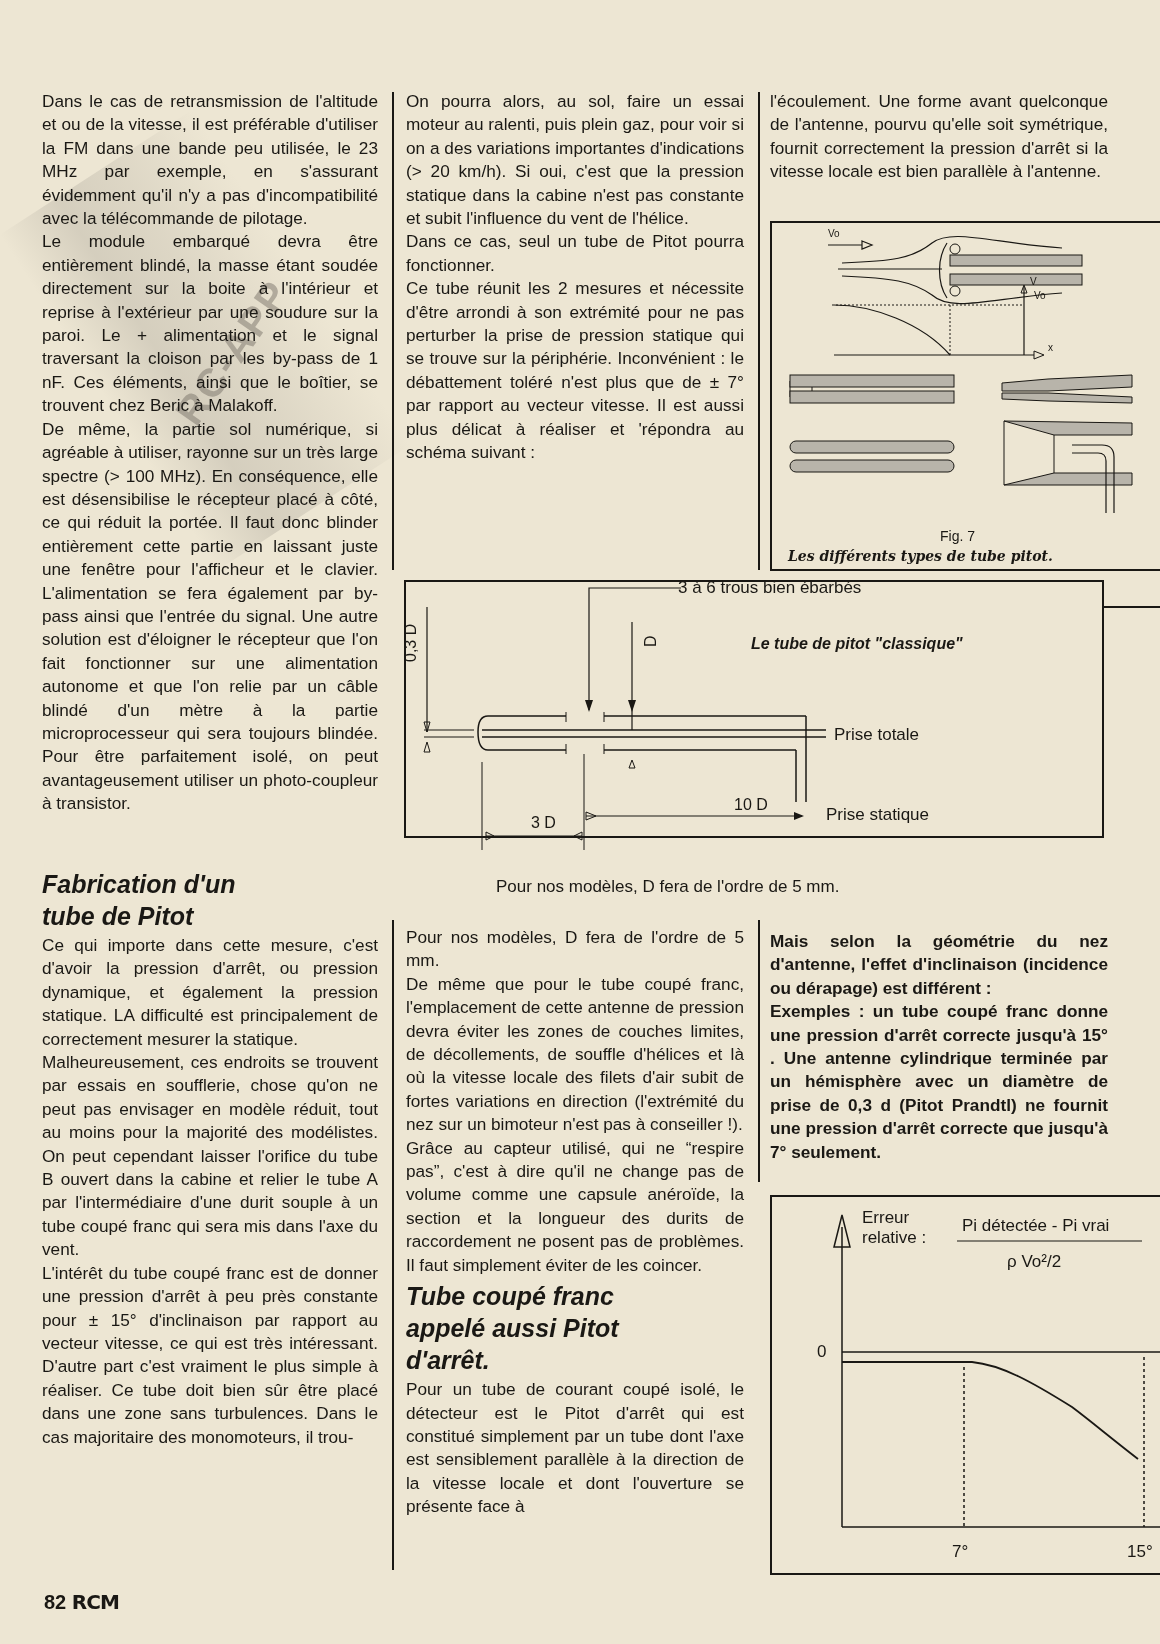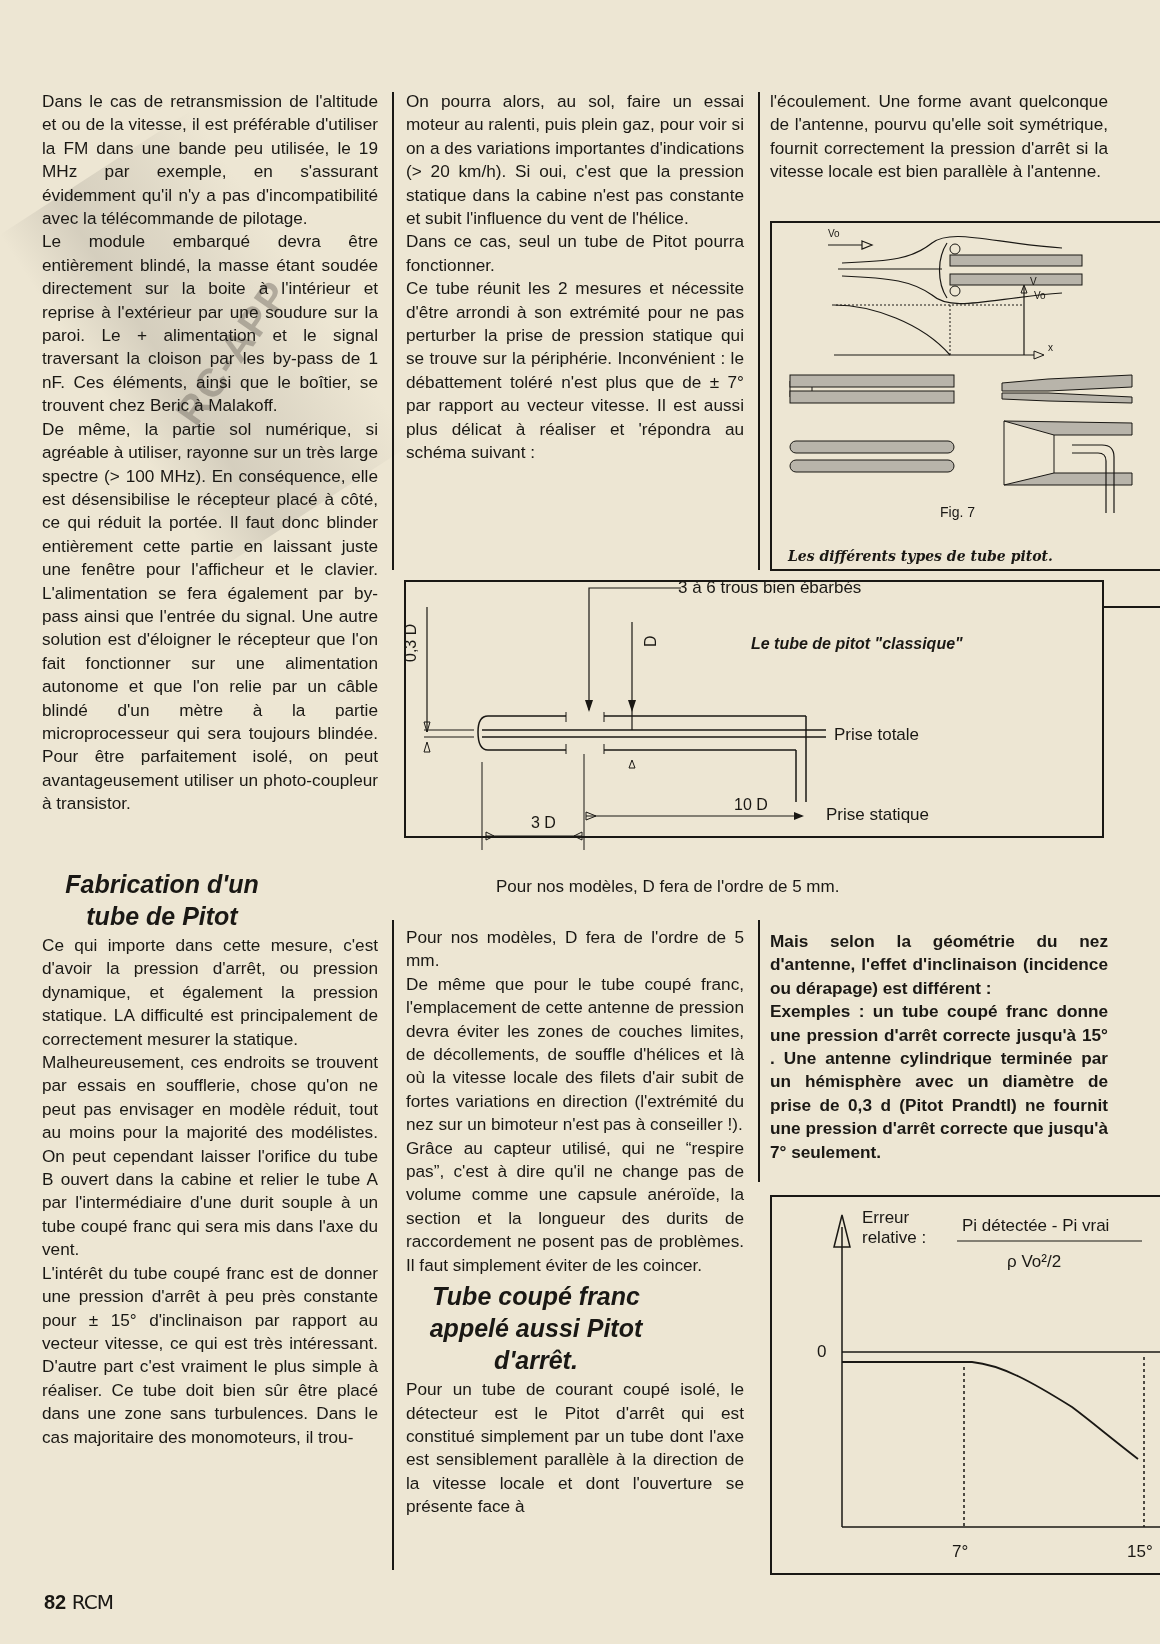--- a/index.html
+++ b/index.html
@@ -10,44 +10,44 @@
     color:#1a1814;
   }
   .col { position:absolute; font-size:17.2px; line-height:23.4px; text-align:justify; }
   .col p { margin:0; }
   .col1 { left:42px; top:90px; width:336px; }
   .col1b { left:42px; top:915px; width:336px; }
   .col2 { left:406px; top:90px; width:338px; }
   .col2b { left:406px; top:926px; width:338px; }
   .col3 { left:770px; top:90px; width:338px; }
   .col3b { left:770px; top:930px; width:338px;font-weight:bold; }
-  .heading { font-style:italic; font-weight:bold; font-size:25px; line-height:32px; text-align:center; margin:0 0 2px 0; }
+  .heading { font-style:italic; font-weight:bold; font-size:25px; line-height:32px; text-align:left; margin:0 0 2px 0; }
   .vrule { position:absolute; background:#1a1814; width:2px; }
   .hrule { position:absolute; background:#1a1814; height:2px; }
   .box { position:absolute; border:2px solid #1a1814; box-sizing:border-box; }
   .footer { position:absolute; left:44px; top:1590px; font-weight:bold; font-size:20px; }
-  .footer .mag { font-family:"DejaVu Sans", sans-serif; font-weight:400; letter-spacing:-1px; }
+  .footer .mag { font-family:"DejaVu Sans", sans-serif; font-weight:700; letter-spacing:-1px; }
   .watermark {
     position:absolute; left:90px; top:140px; width:230px; height:400px;
     transform:rotate(-33deg);
     background:linear-gradient(90deg, rgba(150,145,135,0.0) 0%, rgba(150,145,135,0.28) 30%, rgba(150,145,135,0.18) 60%, rgba(150,145,135,0.0) 100%);
     pointer-events:none;
   }
   .wm-text { position:absolute; left:150px; top:330px; transform:rotate(-55deg); font-weight:bold; font-size:40px; color:rgba(110,105,95,0.45); letter-spacing:2px; }
   .fig-caption { position:absolute; text-align:center; }
   svg text { font-family:"Liberation Sans", sans-serif; }
 </style>
 </head>
 <body>
 
 <div class="watermark"></div>
 <div class="wm-text">RC-APP</div>
 
 <div class="col col1">
-  <p>Dans le cas de retransmission de l'altitude et ou de la vitesse, il est préférable d'utiliser la FM dans une bande peu utilisée, le 19 MHz par exemple, en s'assurant évidemment qu'il n'y a pas d'incompatibilité avec la télécommande de pilotage.</p>
+  <p>Dans le cas de retransmission de l'altitude et ou de la vitesse, il est préférable d'utiliser la FM dans une bande peu utilisée, le 23 MHz par exemple, en s'assurant évidemment qu'il n'y a pas d'incompatibilité avec la télécommande de pilotage.</p>
   <p>Le module embarqué devra être entièrement blindé, la masse étant soudée directement sur la boite à l'intérieur et reprise à l'extérieur par une soudure sur la paroi. Le + alimentation et le signal traversant la cloison par les by-pass de 1 nF. Ces éléments, ainsi que le boîtier, se trouvent chez Beric à Malakoff.</p>
   <p>De même, la partie sol numérique, si agréable à utiliser, rayonne sur un très large spectre (&gt; 100 MHz). En conséquence, elle est désensibilise le récepteur placé à côté, ce qui réduit la portée. Il faut donc blinder entièrement cette partie en laissant juste une fenêtre pour l'afficheur et le clavier. L'alimentation se fera également par by-pass ainsi que l'entrée du signal. Une autre solution est d'éloigner le récepteur que l'on fait fonctionner sur une alimentation autonome et que l'on relie par un câble blindé d'un mètre à la partie microprocesseur qui sera toujours blindée. Pour être parfaitement isolé, on peut avantageusement utiliser un photo-coupleur à transistor.</p>
 </div>
 <div class="col col1b" style="top:868px;">
   <h2 class="heading" style="width:240px;">Fabrication d'un tube de Pitot</h2>
   <p>Ce qui importe dans cette mesure, c'est d'avoir la pression d'arrêt, ou pression dynamique, et également la pression statique. LA difficulté est principalement de correctement mesurer la statique.</p>
   <p>Malheureusement, ces endroits se trouvent par essais en soufflerie, chose qu'on ne peut pas envisager en modèle réduit, tout au moins pour la majorité des modélistes. On peut cependant laisser l'orifice du tube B ouvert dans la cabine et relier le tube A par l'intermédiaire d'une durit souple à un tube coupé franc qui sera mis dans l'axe du vent.</p>
   <p>L'intérêt du tube coupé franc est de donner une pression d'arrêt à peu près constante pour ± 15° d'inclinaison par rapport au vecteur vitesse, ce qui est très intéressant. D'autre part c'est vraiment le plus simple à réaliser. Ce tube doit bien sûr être placé dans une zone sans turbulences. Dans le cas majoritaire des monomoteurs, il trou-</p>
 </div>
 
@@ -113,21 +113,21 @@
     <rect x="18" y="237" width="164" height="12" rx="6" fill="#b8b4aa" stroke="#1a1814"></rect>
 
     <polygon points="232,198 282,212 360,212 360,200 232,198" fill="#b8b4aa" stroke="#1a1814"></polygon>
     <polygon points="232,262 282,250 360,250 360,262 232,262" fill="#b8b4aa" stroke="#1a1814"></polygon>
     <line x1="232" y1="198" x2="232" y2="262" stroke="#1a1814"></line>
     <line x1="282" y1="212" x2="282" y2="250" stroke="#1a1814"></line>
     <path d="M300,222 L330,222 Q342,222 342,234 L342,290" fill="none" stroke="#1a1814" stroke-width="1.2"></path>
     <path d="M300,230 L326,230 Q334,230 334,238 L334,290" fill="none" stroke="#1a1814" stroke-width="1.2"></path>
   </svg>
 </div>
-<div class="fig-caption" style="left:940px; top:504px; font-size:14px;">Fig. 7</div>
+<div class="fig-caption" style="left:940px; top:528px; font-size:14px;">Fig. 7</div>
 <div class="fig-caption" style="left:788px; top:548px; font-family:'DejaVu Serif', serif; font-style:italic; font-weight:bold; font-size:14px;">Les différents types de tube pitot.</div>
 
 <div class="box" style="left:404px; top:580px; width:700px; height:258px;">
   <svg width="696" height="331" viewBox="0 0 696 331">
 
     <polyline points="275,6 183,6 183,128" fill="none" stroke="#1a1814" stroke-width="1.2"></polyline>
     <polygon points="179,118 183,130 187,118" fill="#1a1814"></polygon>
 
     <line x1="226" y1="40" x2="226" y2="148" stroke="#1a1814" stroke-width="1.2"></line>
     <polygon points="222,118 226,130 230,118" fill="#1a1814"></polygon>

